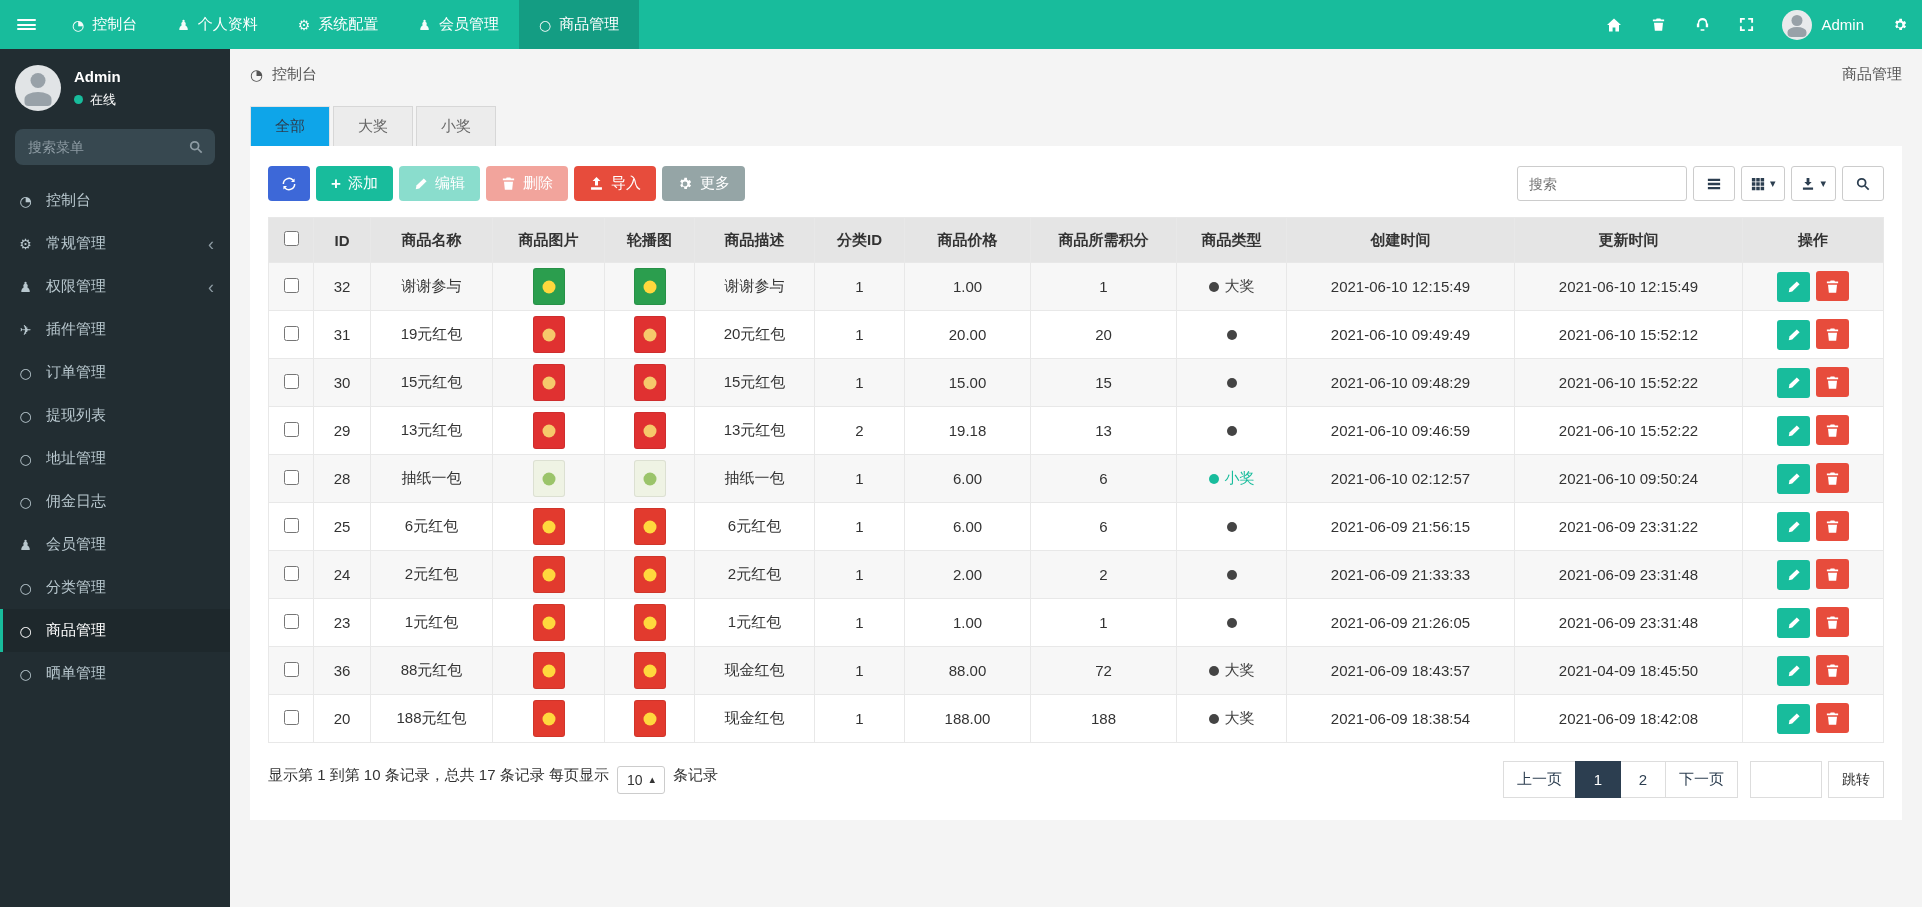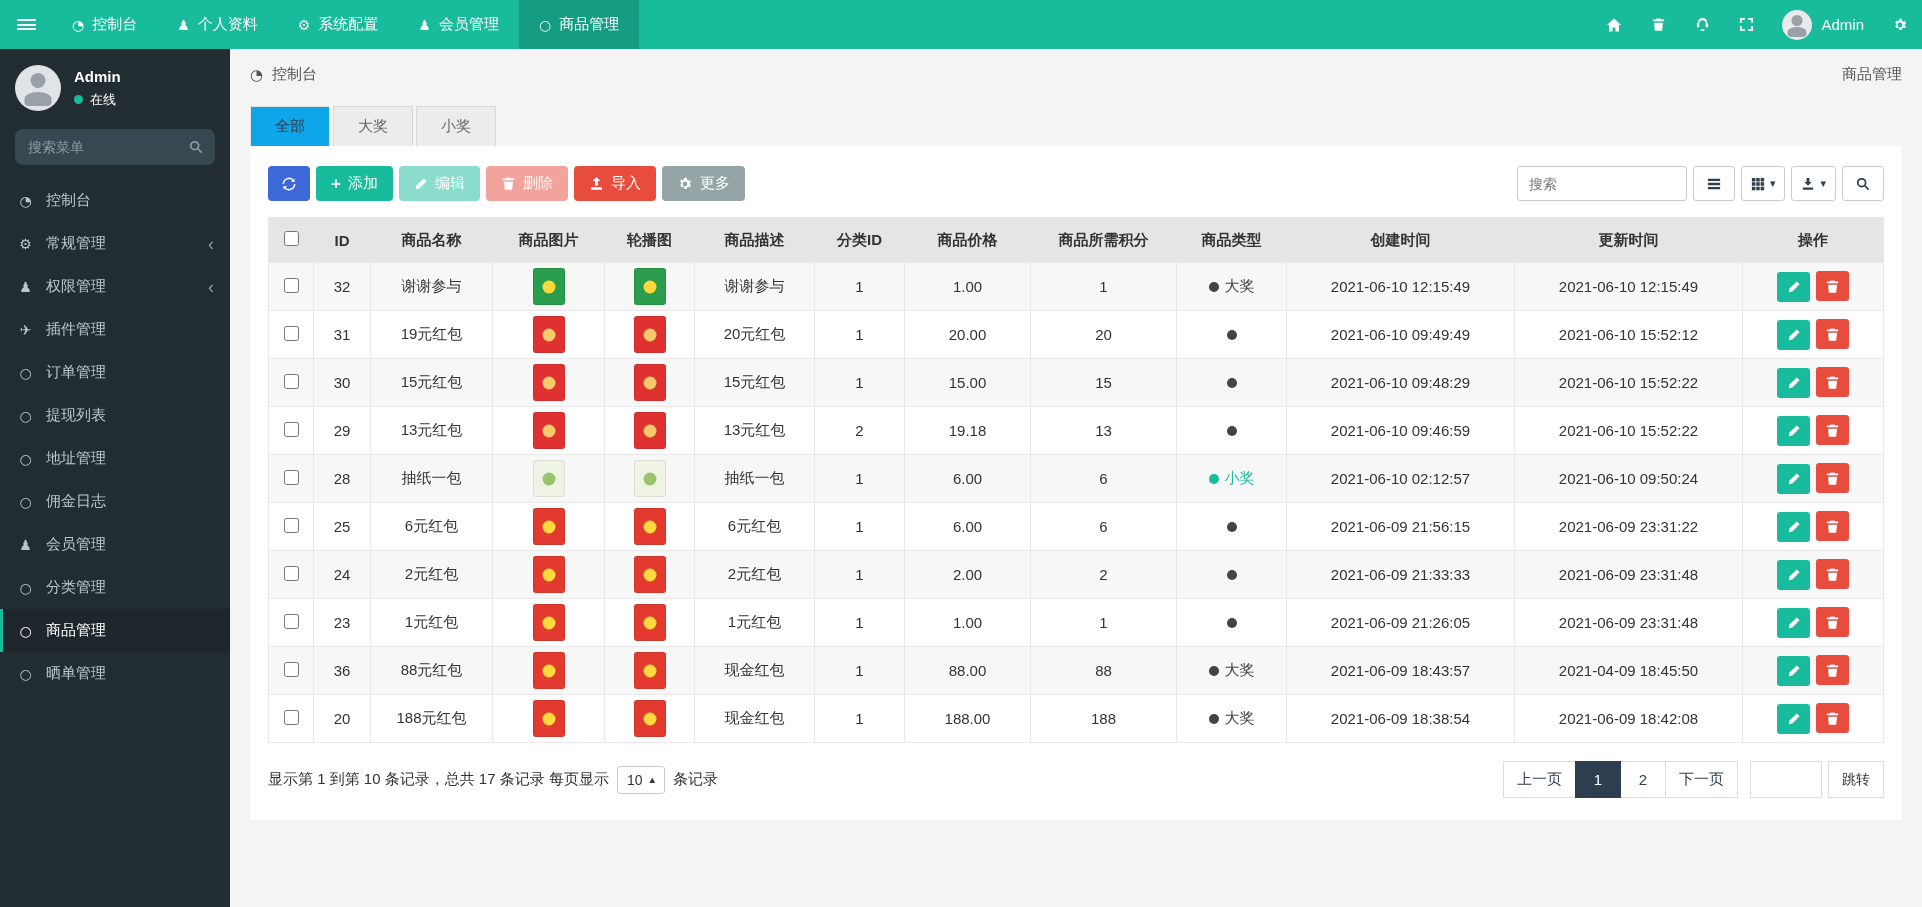--- a/index.html
+++ b/index.html
@@ -82,21 +82,21 @@
   .thumb{width:32px;height:37px;border-radius:3px;margin:0 auto;position:relative;display:block;box-shadow:inset 0 0 0 1px rgba(0,0,0,.08)}
   .thumb i{position:absolute;width:13px;height:13px;border-radius:50%;left:50%;top:50%;transform:translate(-50%,-50%)}
   .type-wrap{display:inline-flex;align-items:center;gap:6px}
   .type-dot{width:10px;height:10px;border-radius:50%;display:inline-block}
   .op-btn{width:33px;height:30px;border:none;border-radius:3px;color:#fff;display:inline-flex;align-items:center;justify-content:center;cursor:pointer;margin:0 3px;line-height:0}
   .op-edit{background:var(--accent)}
   .op-del{background:var(--danger)}
 
   
   .table-footer{display:flex;align-items:center;justify-content:space-between;margin-top:18px;font-size:15px;color:#333}
-  .summary{display:flex;align-items:center;flex-wrap:nowrap}
+  .summary{display:flex;align-items:flex-start;flex-wrap:nowrap}
   .page-size{display:inline-flex;align-items:center;gap:7px;border:1px solid #ccc;border-radius:3px;padding:5px 9px;margin:0 8px;cursor:pointer;font-size:14px;background:#fff}
   .pager{display:flex;align-items:center}
   .page-btn{min-width:46px;height:37px;border:1px solid #ddd;background:#fff;color:var(--primary-dark);display:inline-flex;align-items:center;justify-content:center;padding:0 13px;font-size:15px;cursor:pointer;margin-left:-1px;text-decoration:none}
   .page-btn.active{background:var(--primary-dark);color:#fff;border-color:var(--primary-dark);z-index:2}
   .jump-input{width:72px;height:37px;border:1px solid #ddd;margin-left:12px;padding:0 9px;outline:none;font-family:inherit;font-size:14px}
   .jump-btn{height:37px;border:1px solid #ddd;background:#fff;padding:0 13px;margin-left:6px;cursor:pointer;color:#333;font-size:14px;font-family:inherit}
   .svg-icon{display:inline-flex;align-items:center;justify-content:center;line-height:0}
 </style>
 </head>
 <body>
@@ -665,21 +665,21 @@
                 </span>
               </td>
               <td>
                 <span class="thumb" style="background: rgb(226, 58, 46);">
                   <i style="background: rgb(255, 216, 61);"></i>
                 </span>
               </td>
               <td>现金红包</td>
               <td>1</td>
               <td>88.00</td>
-              <td>88</td>
+              <td>72</td>
               <td><span class="type-wrap">
                   <i class="type-dot" style="background: rgb(68, 68, 68);"></i>
                   <span style="color: rgb(68, 68, 68);">大奖</span>
                 </span></td>
               <td>2021-06-09 18:43:57</td>
               <td>2021-04-09 18:45:50</td>
               <td><span><button class="op-btn op-edit">
                     <svg viewBox="0 0 16 16" width="14" height="14" fill="currentColor">
                       <path d="M11.2 1.6l3.2 3.2-8.4 8.4L2 14l.8-4.2z"></path>
                     </svg>

